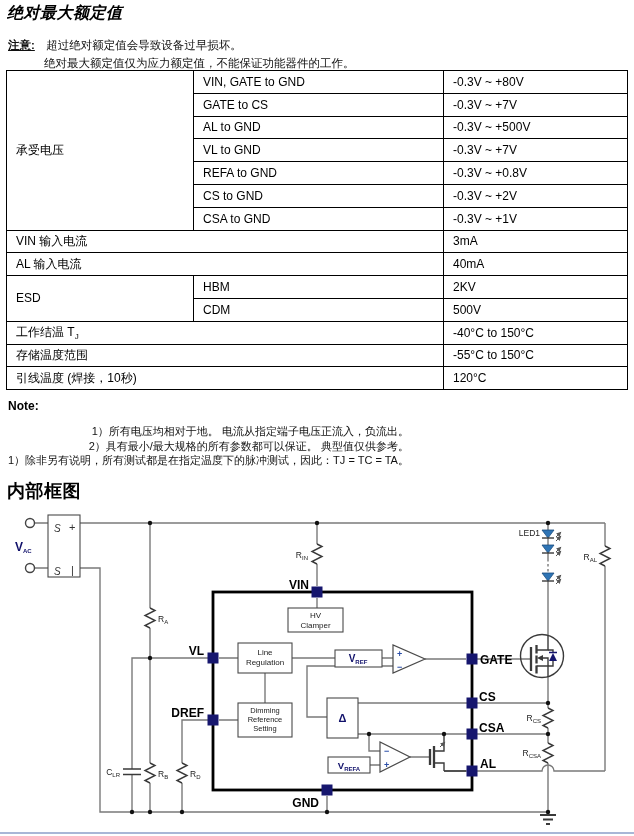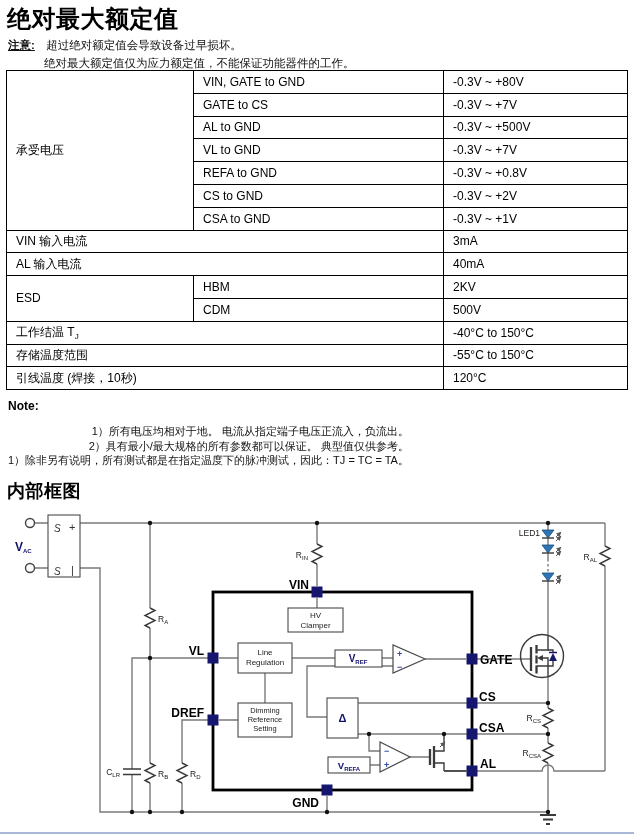--- a/index.html
+++ b/index.html
@@ -1,18 +1,18 @@
 <!DOCTYPE html>
 <html><head>
 <meta charset="utf-8">
 <style>
   html,body{margin:0;padding:0;background:#fff;}
   body{width:634px;height:836px;position:relative;font-family:"Liberation Sans",sans-serif;color:#000;overflow:hidden;}
   .abs{position:absolute;}
-  .h1{left:7px;top:3px;font-size:24px;font-weight:bold;letter-spacing:.5px;}
+  .h1{left:7px;top:3px;font-size:16px;font-weight:bold;letter-spacing:.5px;font-style:italic;}
   .h2{left:7px;top:479px;font-size:18px;font-weight:bold;letter-spacing:.5px;}
   .notice{left:8px;top:36px;font-size:11.5px;line-height:18px;color:#111;}
   .notice .nlabel{font-weight:bold;text-decoration:underline;text-align:right;}
   .notice .l2{padding-left:36px;}
   table.rt{left:6px;top:70px;position:absolute;border-collapse:collapse;width:621px;table-layout:fixed;}
   table.rt td{border:1.6px solid #000;height:21.8px;padding:0 4px 0 9px;font-size:12px;vertical-align:middle;overflow:hidden;white-space:nowrap;}
   table.rt sub{font-size:8px;}
   .noteh{left:8px;top:399px;font-size:12px;font-weight:bold;}
   .notelist{left:8px;top:424px;font-size:11px;line-height:14.6px;color:#111;text-align:right;}
   .footline{left:0;top:832px;width:634px;height:2px;background:#a9b6d6;}

